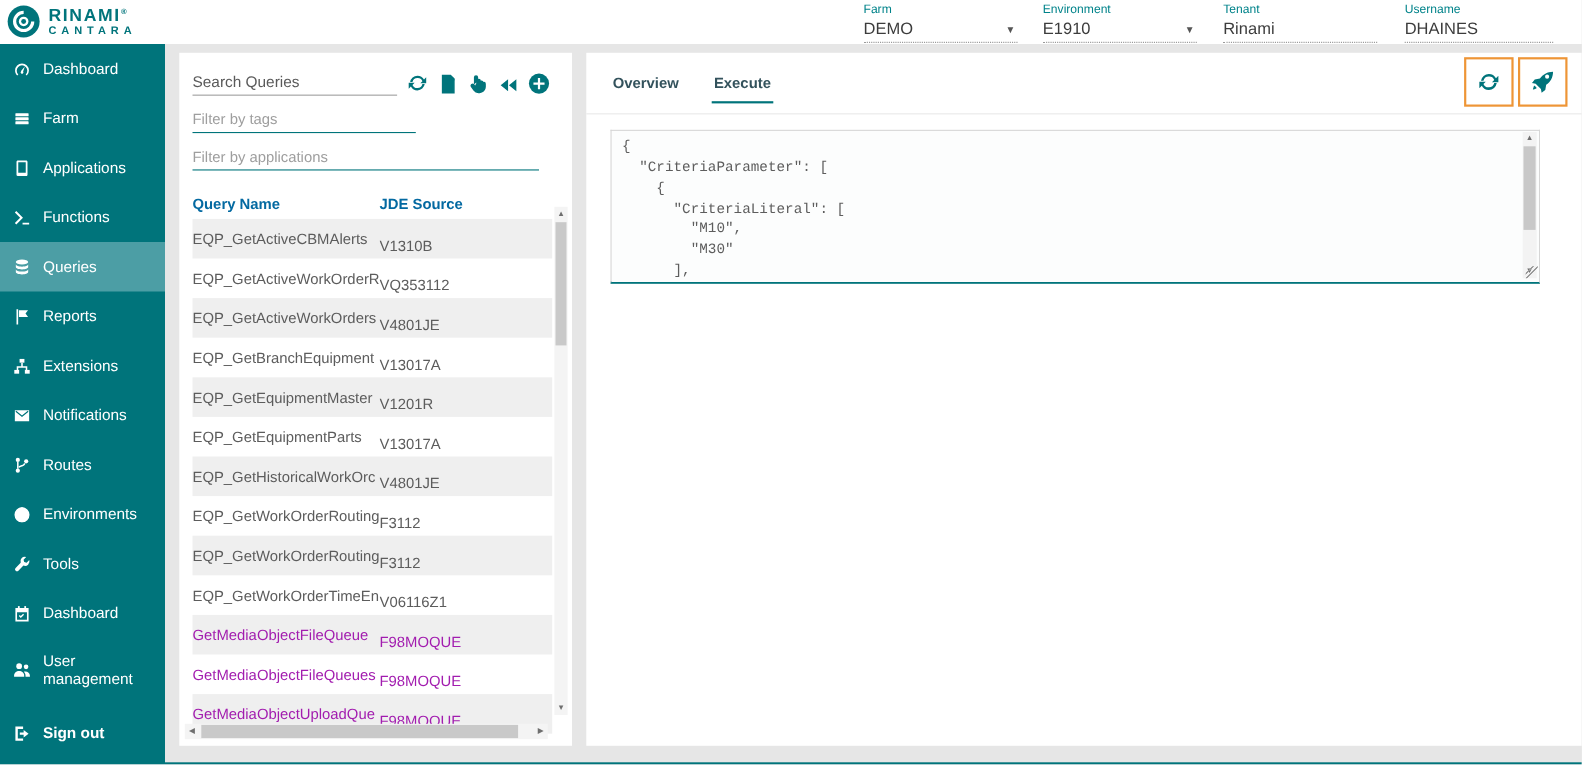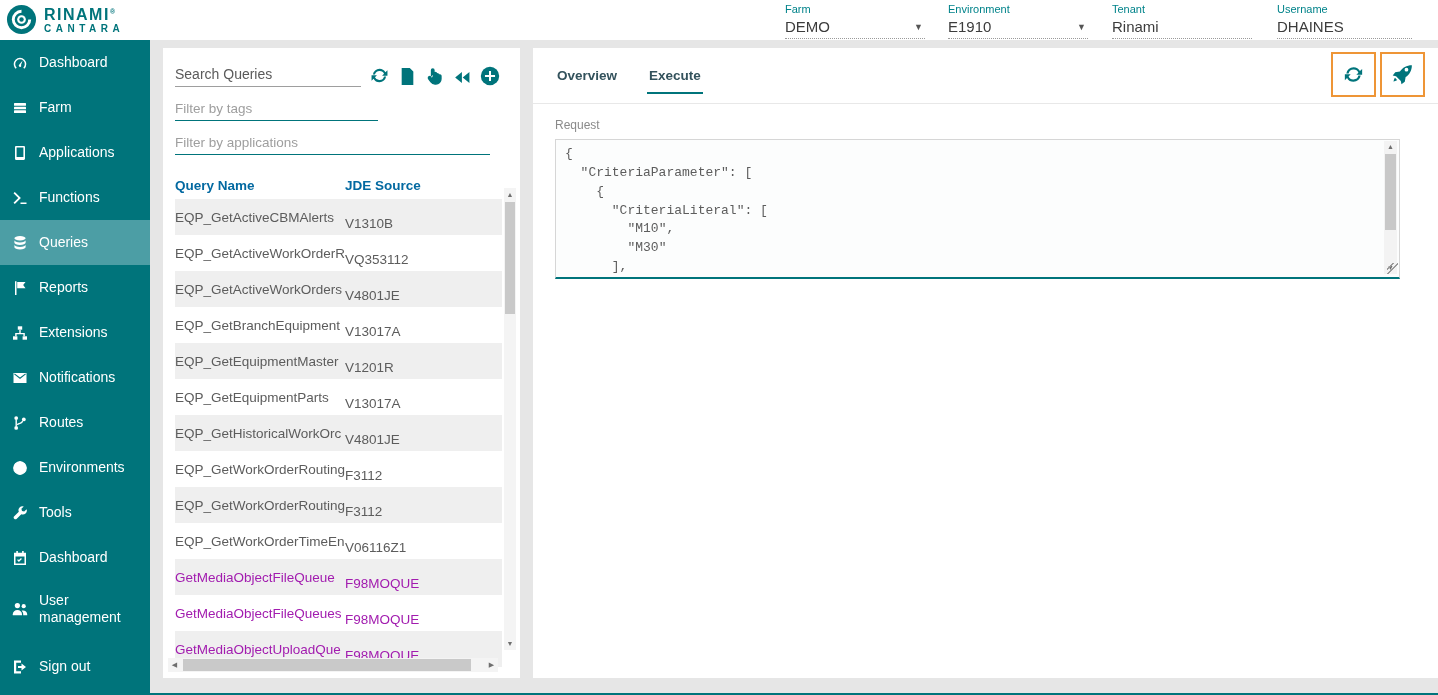--- a/index.html
+++ b/index.html
@@ -17,21 +17,21 @@
   .hfield .hlabel { font-size:11px; color:#00838A; line-height:13px; }
   .hfield .hvalue { font-size:15px; color:#3c3c3c; line-height:22px; border-bottom:1px dotted #9a9a9a; display:flex; align-items:center; justify-content:space-between; padding-right:2px; }
   .hfield .caret { font-size:9px; color:#555; }
 
   
   .sidebar { position:absolute; top:40px; left:0; width:150px; bottom:0; background:#00747B; color:#fff; z-index:4; }
   .nav-item { display:flex; align-items:center; gap:10px; padding:12px 10px 12px 12px; font-size:14px; cursor:pointer; min-height:45px; line-height:17px; }
   .nav-item .nav-icon { width:17px; height:17px; flex:none; display:flex; align-items:center; }
   .nav-item .nav-icon svg { width:16px; height:16px; fill:#fff; }
   .nav-item.active { background:#4C9EA5; }
-  .nav-item.signout { position:absolute; bottom:6px; left:0; right:0; }
+  .nav-item.signout { position:absolute; bottom:6px; left:0; right:0;font-weight:bold; }
 
   
   .main { position:absolute; top:40px; left:150px; right:0; bottom:0; background:#e6e6e6; }
   .bottom-strip { position:absolute; left:0; right:0; bottom:0; height:2px; background:#00747B; z-index:6; }
 
   
   .query-panel { position:absolute; left:13px; top:8px; width:357px; bottom:17px; background:#fff; overflow:hidden; }
   .search-row { display:flex; align-items:flex-end; gap:7px; padding:14px 6px 0 12px; }
   .search-input { width:186px; border:none; border-bottom:1px solid #9e9e9e; font-size:14px; padding:4px 0; outline:none; color:#333; font-family:"Liberation Sans",sans-serif; }
   .search-input::placeholder { color:#5a5a5a; }
@@ -387,21 +387,20 @@
         <button class="action-btn">
           <svg viewBox="0 0 24 24">
               <path d="M21 3c-5 0-9 2.4-11.5 6L5 9.8 2.6 13l3.2.6 4.6 4.6.6 3.2 3.2-2.4.8-4.5C18.6 12 21 8 21 3zm-5.2 6.2a1.8 1.8 0 1 1 0-3.6 1.8 1.8 0 0 1 0 3.6z"></path>
               <path d="M6.8 17.2c-1 1-3.4 1.4-3.4 1.4s.4-2.4 1.4-3.4z"></path>
             </svg>
         </button>
       </div>
     </div>
 
     <div class="exec-body">
-      <div class="request-label">Request</div>
       <div class="request-wrap">
         <textarea class="request-textarea" spellcheck="false" style="">{
   "CriteriaParameter": [
     {
       "CriteriaLiteral": [
         "M10",
         "M30"
       ],
       "name": "Banch"</textarea>
         <div class="fake-vscroll">

